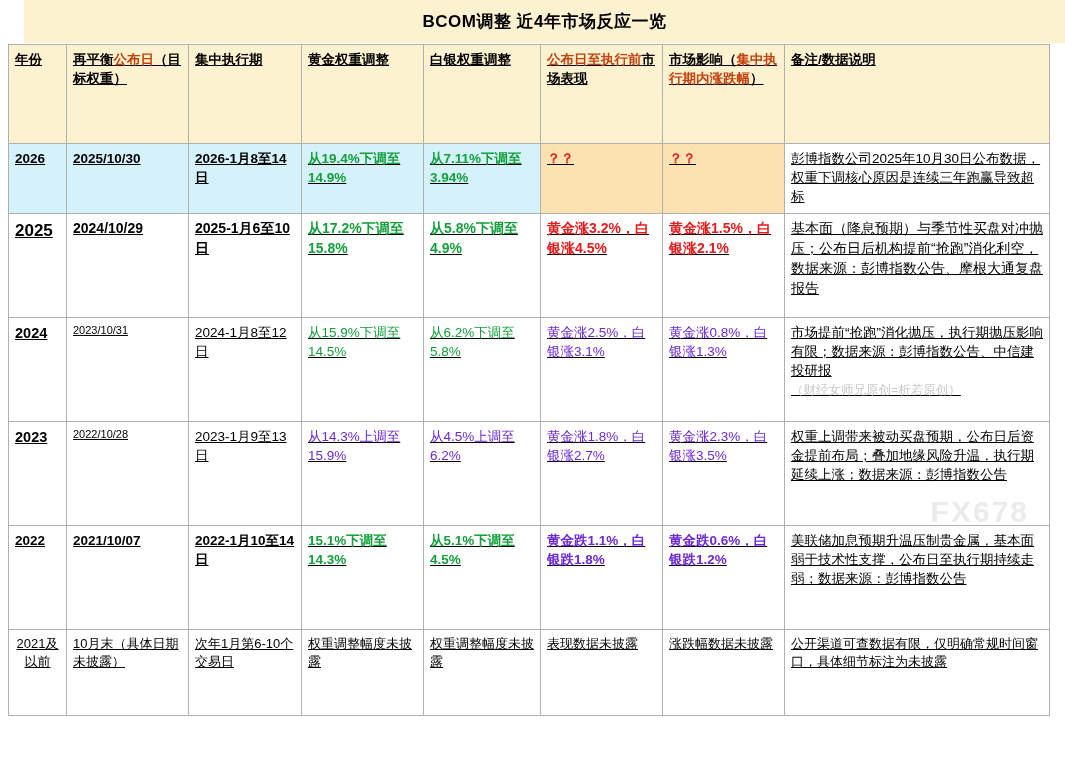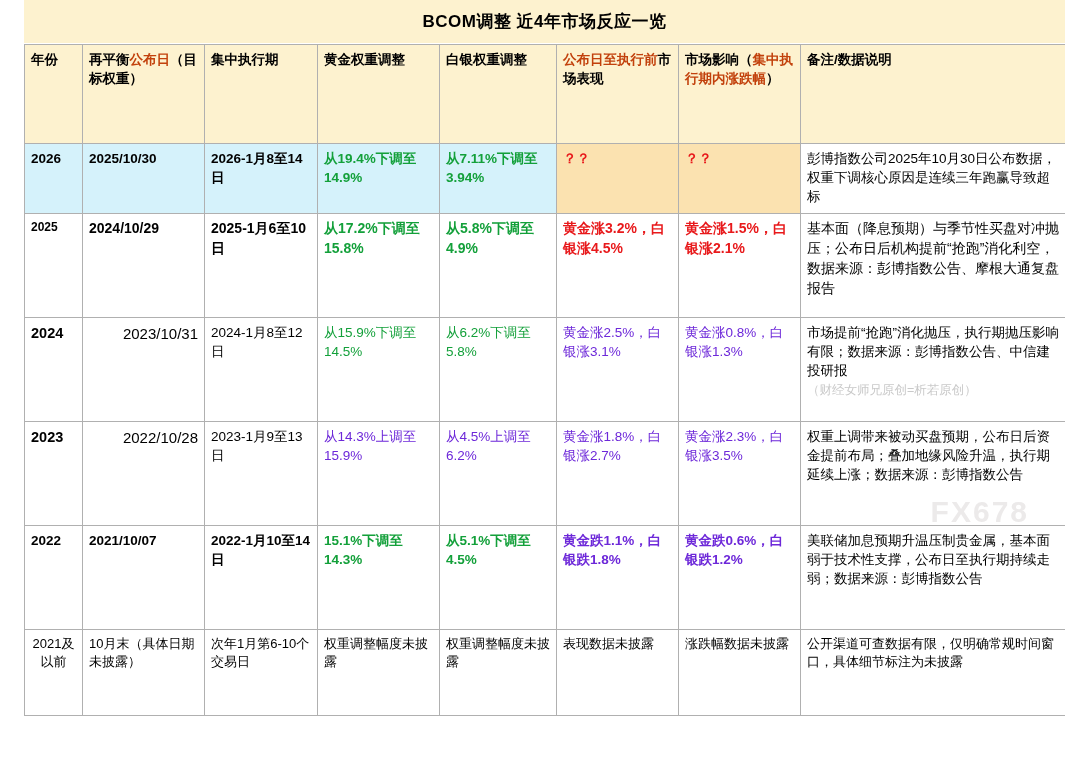--- a/index.html
+++ b/index.html
@@ -33,26 +33,27 @@
     justify-content: center;
   }
   .title-bar .title-text {
     font-size: 17px;
     font-weight: bold;
     letter-spacing: 0.5px;
     color: #000;
   }
   table.main {
     position: absolute;
-    left: 24px;
+    left: 8px;
     top: 44px;
     border-collapse: collapse;
     table-layout: fixed;
     width: 1041px;
     background: #ffffff;
+    text-decoration: underline;
   }
   table.main td, table.main th {
     border: 1px solid #b0b0b0;
     vertical-align: top;
     padding: 5px 6px;
     font-size: 13.5px;
     line-height: 1.42;
   }
   thead th {
     background: #fdf2cf;
@@ -94,26 +95,26 @@
   td.cell-exec {
     font-weight: bold;
     font-size: 14.5px;
   }
   td.green { color: #13a03a; font-weight: bold; }
   td.red   { color: #6d28d9; font-weight: bold; }
   td.qmark { color: #e8191b; font-weight: bold; font-size: 15px; }
 
   
   tr.row-2025 td { font-size: 14px; }
-  tr.row-2025 td.cell-year { font-size: 12px; }
+  tr.row-2025 td.cell-year { font-size: 17px; }
   tr.row-2025 td.c-pub, tr.row-2025 td.c-mkt { color: #e8191b; font-weight: bold; }
 
   
   tr.row-plain td.cell-year { font-weight: bold; font-size: 14.5px; }
-  tr.row-plain td.cell-date { font-weight: normal; font-size: 15px; text-align: right; }
+  tr.row-plain td.cell-date { font-weight: normal; font-size: 11px; }
   tr.row-plain td.cell-exec { font-weight: normal; font-size: 13.5px; }
   tr.row-plain td.green { font-weight: normal; }
   tr.row-plain td.red { font-weight: normal; }
 
   tr.row-last td {
     font-weight: normal;
     font-size: 13px;
     color: #000;
   }
   tr.row-last td.cell-year {

